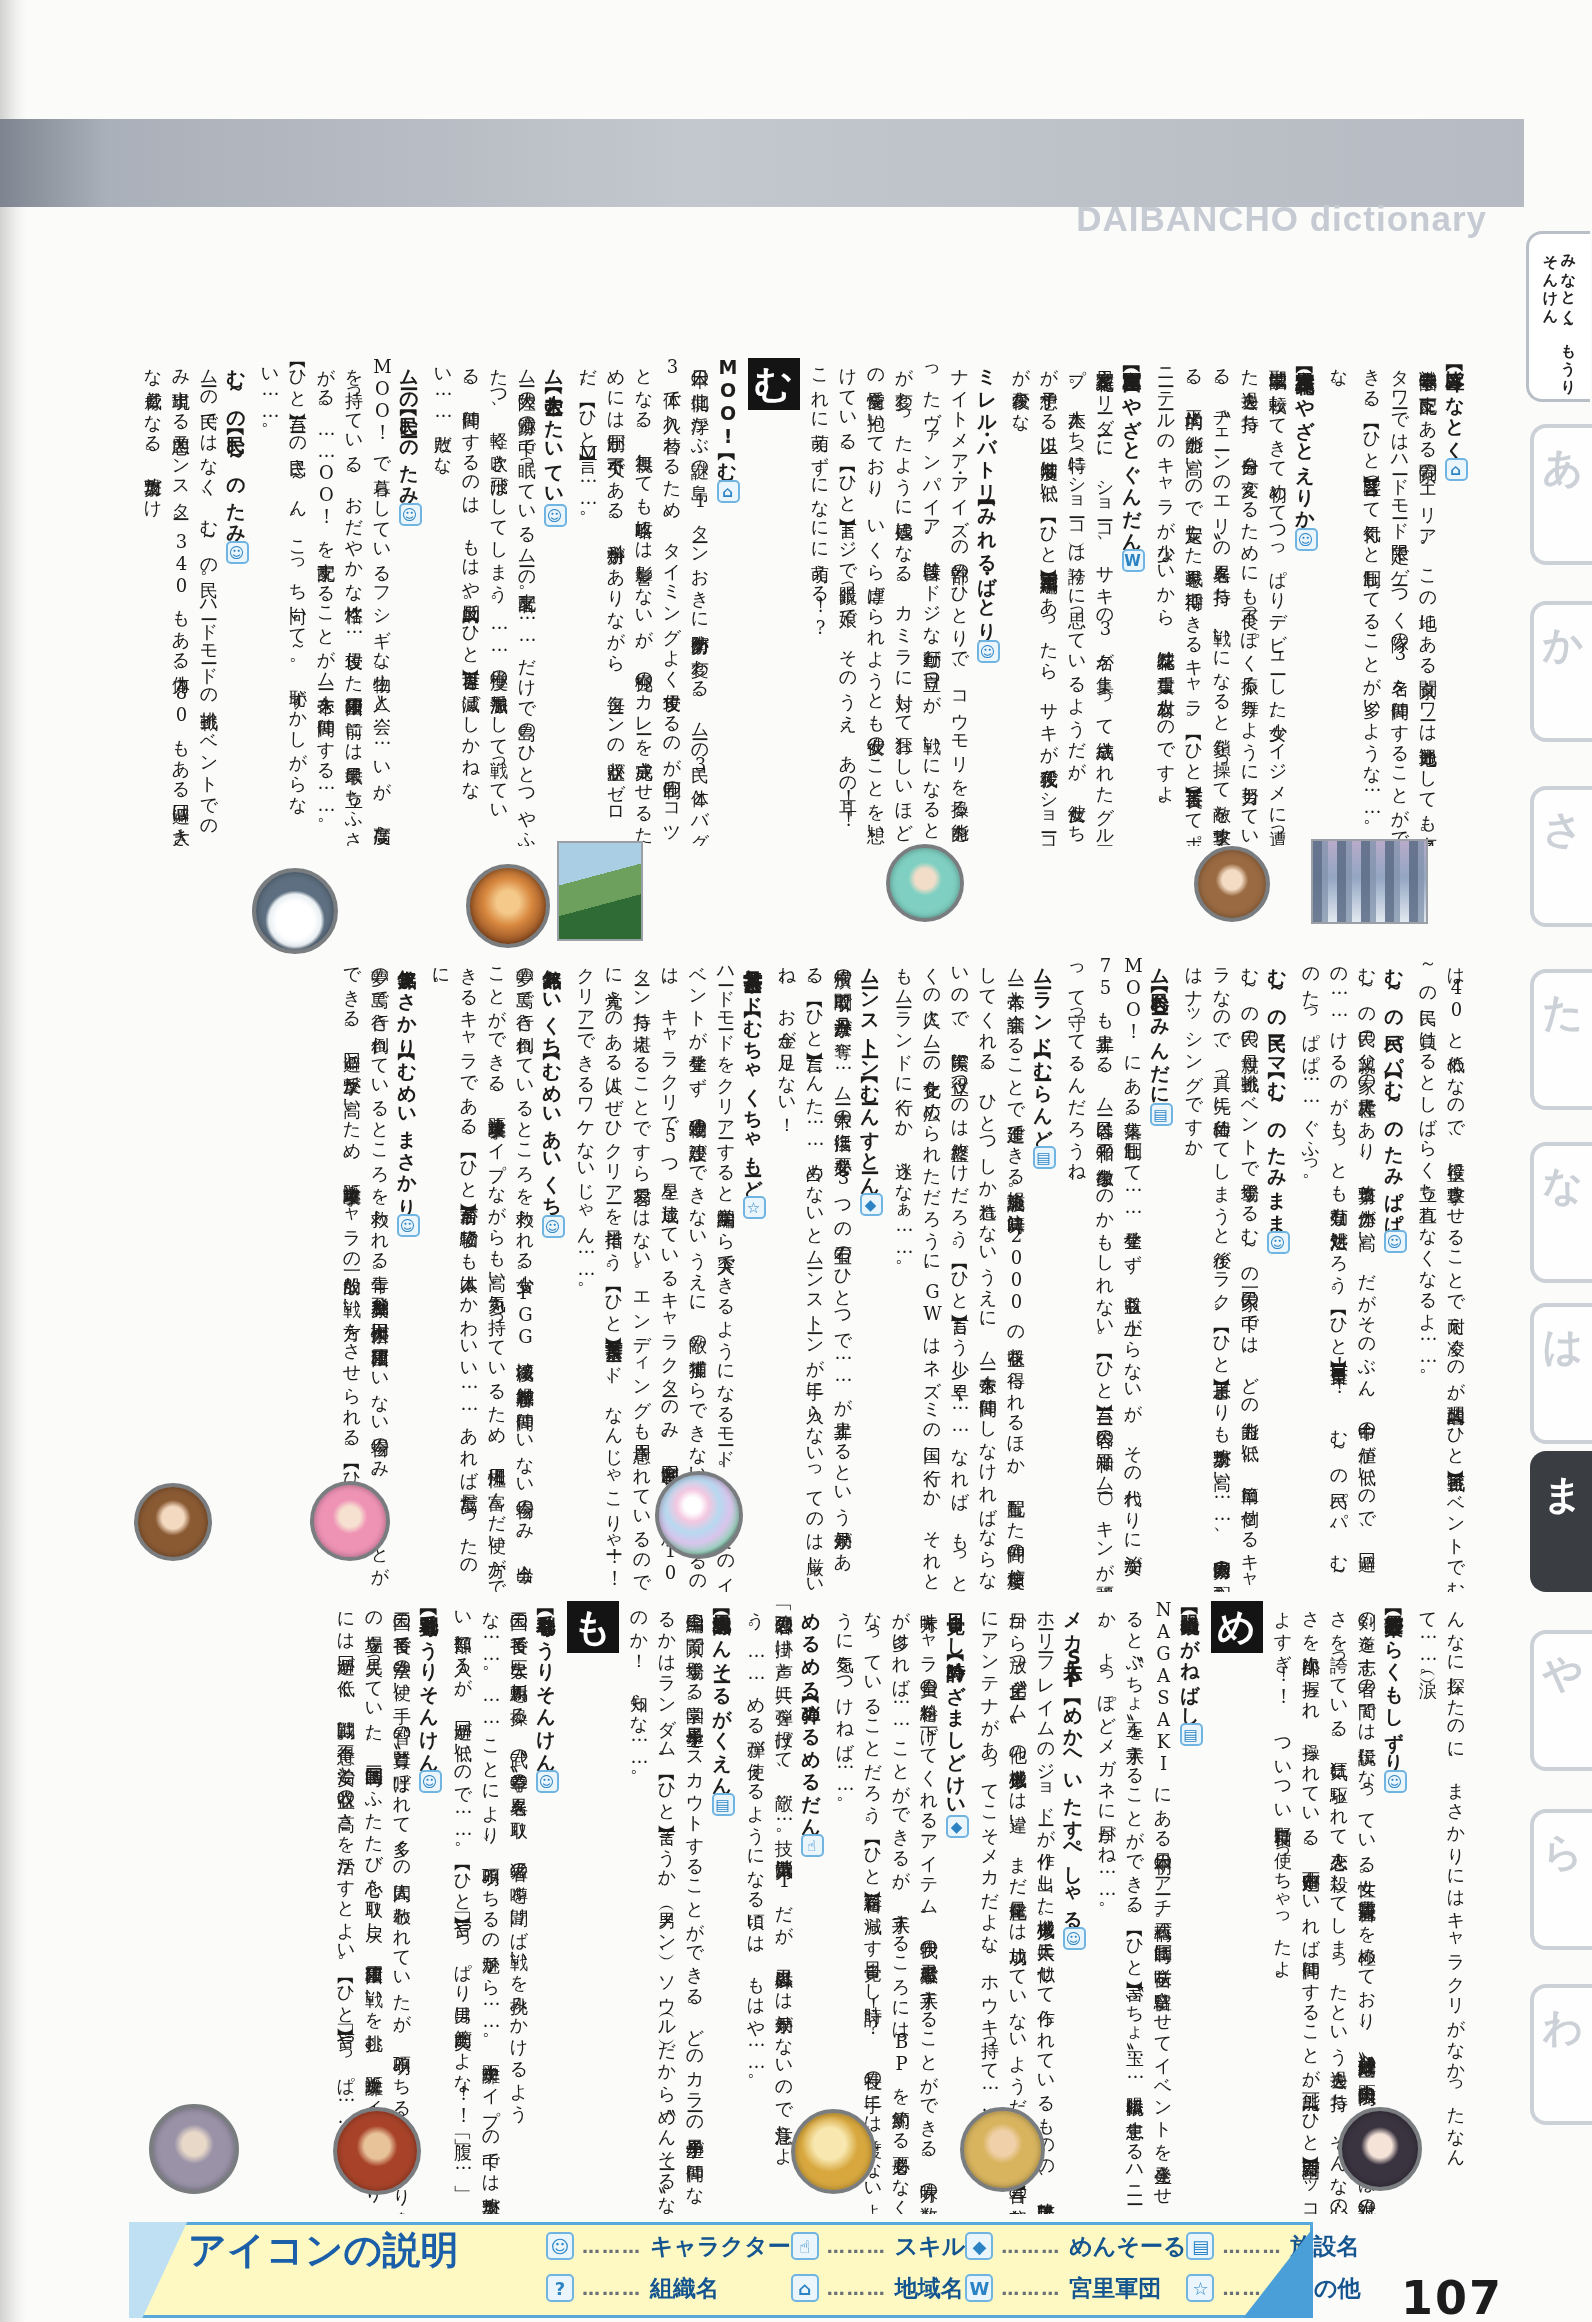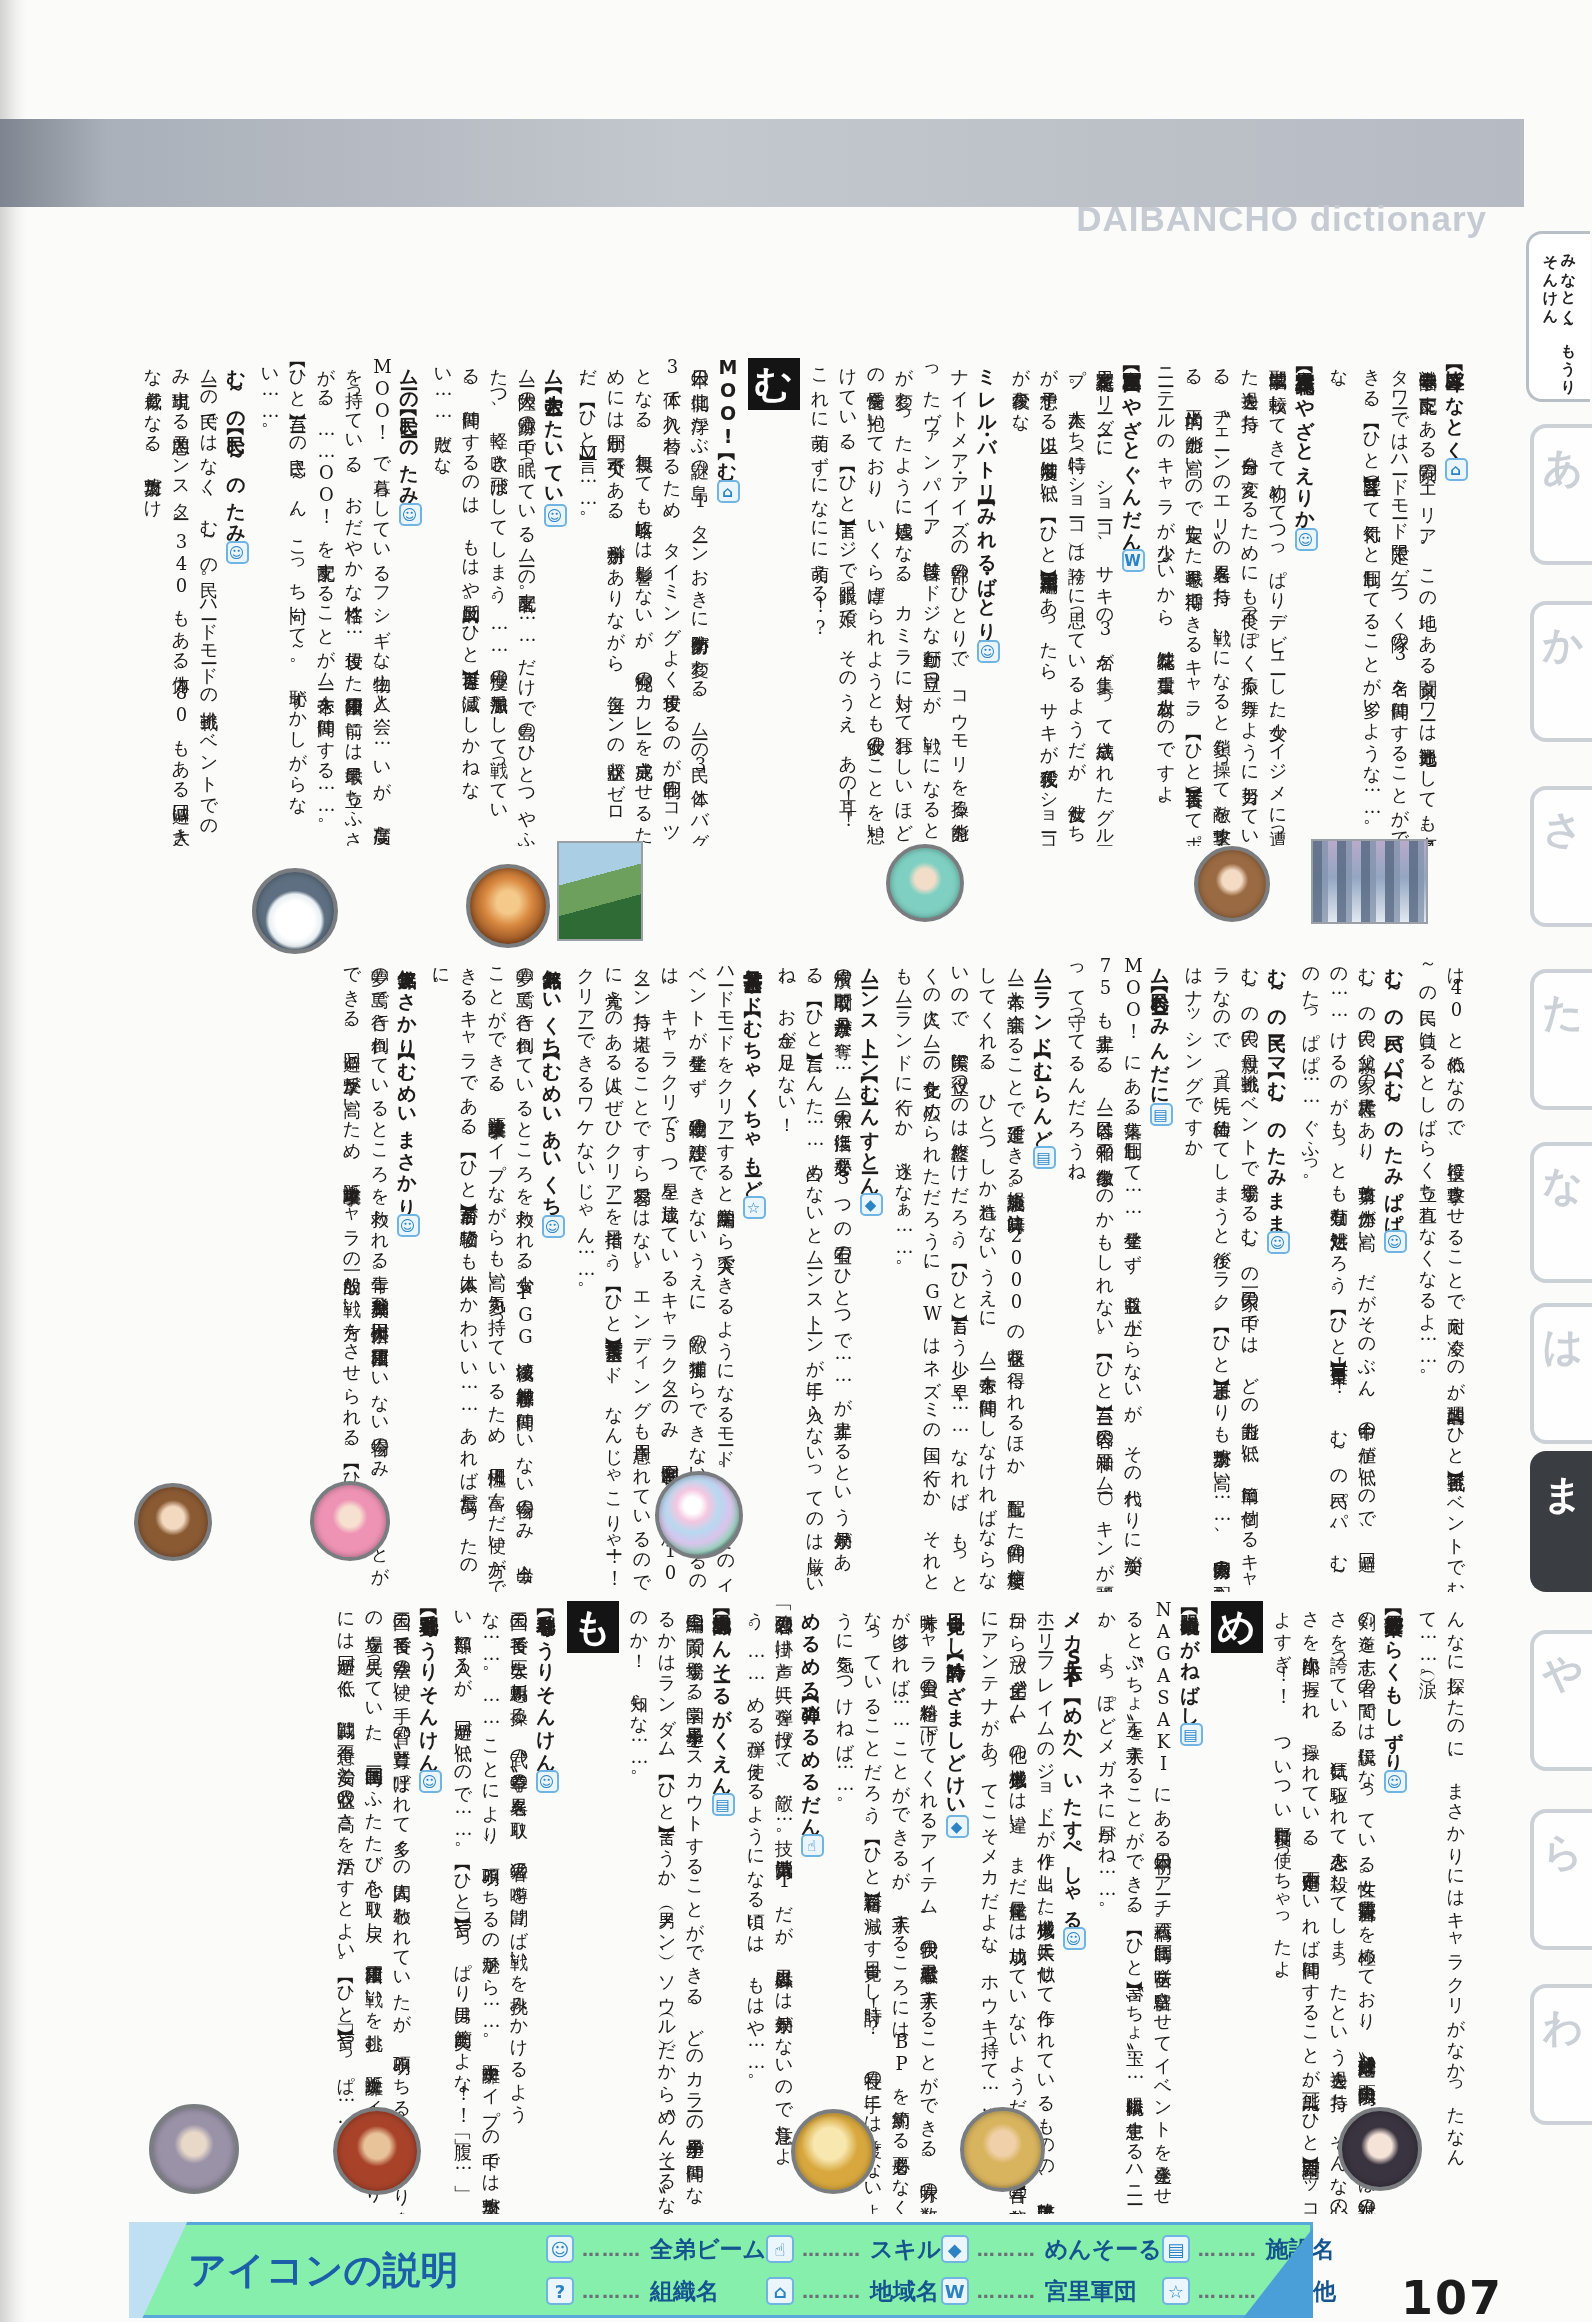--- a/index.html
+++ b/index.html
@@ -51,22 +51,22 @@
   .img-girl{background:radial-gradient(circle at 50% 44%,#f3dbc4 0 19%,#9a6a42 32% 72%,#5f3d25 100%);}
   .img-orb{background:radial-gradient(circle at 42% 38%,#ffffff 0 12%,#f3c7e0 24%,#b7d9f0 40%,#d9c4ec 56%,#9fd3c2 70%,#54716a 80% 100%);border-color:#2f4a42;border-width:7px;}
   .img-pink{background:radial-gradient(circle at 50% 44%,#f6e0cf 0 19%,#ef93b5 32% 72%,#c75f8d 100%);}
   .img-boy{background:radial-gradient(circle at 50% 44%,#f3d9c0 0 21%,#8a5a33 34% 72%,#51341d 100%);}
   .img-silver{background:radial-gradient(circle at 50% 44%,#e8d8c8 0 19%,#9a93a8 32% 72%,#4a4556 100%);}
   .img-red{background:radial-gradient(circle at 50% 44%,#e8c39a 0 21%,#a8432a 34% 72%,#5e2215 100%);}
   .img-gold{background:radial-gradient(circle at 45% 40%,#f8e8b0 0 25%,#d8a83f 45% 75%,#8a6a1f 100%);}
   .img-blond{background:radial-gradient(circle at 50% 42%,#f0d0a8 0 21%,#d8b45f 34% 70%,#8a7a3a 100%);}
   .img-woman{background:radial-gradient(circle at 50% 46%,#f5e3d8 0 21%,#3a3440 34% 75%,#17141c 100%);}
   
-  #legend{position:absolute;left:129px;top:2222px;width:1184px;height:96px;background:#86efac;
-    border:3px solid #58a9da;box-sizing:border-box;display:flex;align-items:center;}
+  #legend{position:absolute;left:129px;top:2222px;width:1184px;height:96px;background:#fef9c3;
+    border:3px solid #58a9da;box-sizing:border-box;display:flex;align-items:flex-start;}
   #legend::before{content:"";position:absolute;left:-3px;top:-3px;width:60px;height:96px;
     background:linear-gradient(115deg,#bfe0f2 0 55%,rgba(255,255,255,0) 56%);}
   #legend::after{content:"";position:absolute;right:-3px;bottom:-3px;width:0;height:0;
     border-left:70px solid transparent;border-bottom:90px solid #4a9fd8;}
   #legend-title{font-family:"DejaVu Sans","Liberation Sans",sans-serif;font-weight:bold;font-size:38px;
     color:#1a5fa8;margin-left:56px;width:358px;flex:0 0 auto;}
   #legend-items{display:grid;grid-template-columns:repeat(4,1fr);grid-auto-rows:42px;flex:1 1 auto;
     padding-right:90px;align-items:center;}
   .legend-item{display:flex;align-items:center;gap:8px;font-family:"DejaVu Sans","Liberation Sans",sans-serif;
     font-weight:bold;font-size:23px;color:#14548f;white-space:nowrap;}
@@ -224,21 +224,21 @@
     <div class="pic circle img-blond" style="left: 960px; top: 2107px; width: 85px; height: 85px;"></div>
     <div class="pic circle img-woman" style="left: 1338px; top: 2107px; width: 84px; height: 84px;"></div>
   </div>
 
 <div id="legend">
   <div id="legend-title">アイコンの説明</div>
   <div id="legend-items">
       <div class="legend-item" style="grid-area: 1 / 1;">
         <span class="icon-chip">☺</span>
         <span class="dots">………</span>
-        <span>全弟ビーム</span>
+        <span>キャラクター</span>
       </div>
       <div class="legend-item" style="grid-area: 2 / 1;">
         <span class="icon-chip">?</span>
         <span class="dots">………</span>
         <span>組織名</span>
       </div>
       <div class="legend-item" style="grid-area: 1 / 2;">
         <span class="icon-chip">☝</span>
         <span class="dots">………</span>
         <span>スキル</span>

